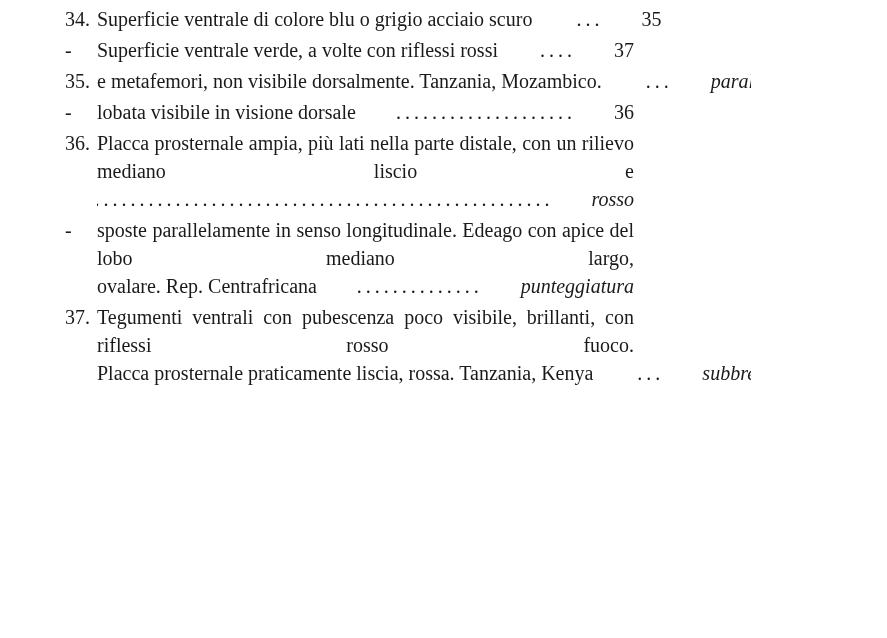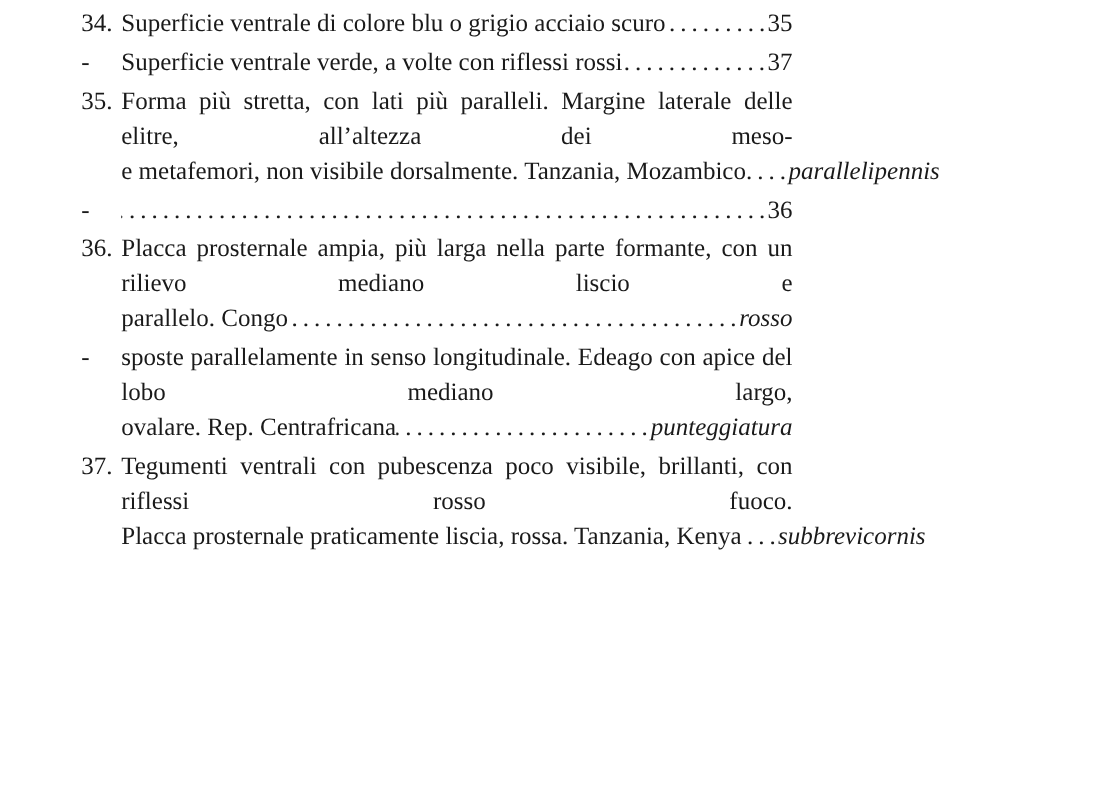--- a/index.html
+++ b/index.html
@@ -32,20 +32,21 @@
     line-height: 28px;
   }
   .line { line-height: 28px; }
   .line.just {
     text-align: justify;
     text-align-last: justify;
   }
   .line.lead {
     display: flex;
     align-items: flex-end;
+    gap: 40px;
   }
   .line.lead .t { flex: 0 0 auto; }
   .leader {
     flex: 1 1 auto;
     overflow: hidden;
     white-space: nowrap;
     direction: rtl;
     min-width: 24px;
     padding-left: 3px;
     padding-right: 2px;
@@ -78,45 +79,44 @@
           <span class="t">Superficie ventrale verde, a volte con riflessi rossi</span>
           <span class="leader">. . . . . . . . . . . . . . . . . . . . . . . . . . . . . . . . . . . . . . . . . . . . . . . . . . . . . . . . . . . . . . . . . . . . . . . . . . . . . . . . . . . . . . . . . . . . . . . . . . . . . . . . . . . . . . . . . . . . . . . . . . . . . . . . . . . . . . . . . . . . . . . . . . . . . . </span>
           <span class="ref">37</span>
         </div>
       </div>
     </div>
 
     <div class="entry group">
       <span class="label">35.</span>
       <div class="body">
-        <div class="line just">Forma più stretta, con lati più paralleli. Margine laterale delle elitre, all’altezza dei meso-</div>
         <div class="line lead">
           <span class="t">e metafemori, non visibile dorsalmente. Tanzania, Mozambico.</span>
           <span class="leader">. . . . . . . . . . . . . . . . . . . . . . . . . . . . . . . . . . . . . . . . . . . . . . . . . . . . . . . . . . . . . . . . . . . . . . . . . . . . . . . . . . . . . . . . . . . . . . . . . . . . . . . . . . . . . . . . . . . . . . . . . . . . . . . . . . . . . . . . . . . . . . . . . . . . . . </span>
           <span class="ref it">parallelipennis</span>
         </div>
       </div>
     </div>
 
     <div class="entry">
       <span class="label">-</span>
       <div class="body">
         <div class="line lead">
+          <span class="t">lobata visibile in visione dorsale</span>
           <span class="leader">. . . . . . . . . . . . . . . . . . . . . . . . . . . . . . . . . . . . . . . . . . . . . . . . . . . . . . . . . . . . . . . . . . . . . . . . . . . . . . . . . . . . . . . . . . . . . . . . . . . . . . . . . . . . . . . . . . . . . . . . . . . . . . . . . . . . . . . . . . . . . . . . . . . . . . </span>
           <span class="ref">36</span>
         </div>
       </div>
     </div>
 
     <div class="entry group">
       <span class="label">36.</span>
       <div class="body">
-        <div class="line just">Placca prosternale ampia, più larga nella parte formante, con un rilievo mediano liscio e</div>
+        <div class="line just">Placca prosternale ampia, più lati nella parte distale, con un rilievo mediano liscio e</div>
         <div class="line lead">
-          <span class="t">parallelo. Congo</span>
           <span class="leader">. . . . . . . . . . . . . . . . . . . . . . . . . . . . . . . . . . . . . . . . . . . . . . . . . . . . . . . . . . . . . . . . . . . . . . . . . . . . . . . . . . . . . . . . . . . . . . . . . . . . . . . . . . . . . . . . . . . . . . . . . . . . . . . . . . . . . . . . . . . . . . . . . . . . . . </span>
           <span class="ref it">rosso</span>
         </div>
       </div>
     </div>
 
     <div class="entry">
       <span class="label">-</span>
       <div class="body">
         <div class="line just">sposte parallelamente in senso longitudinale. Edeago con apice del lobo mediano largo,</div>

